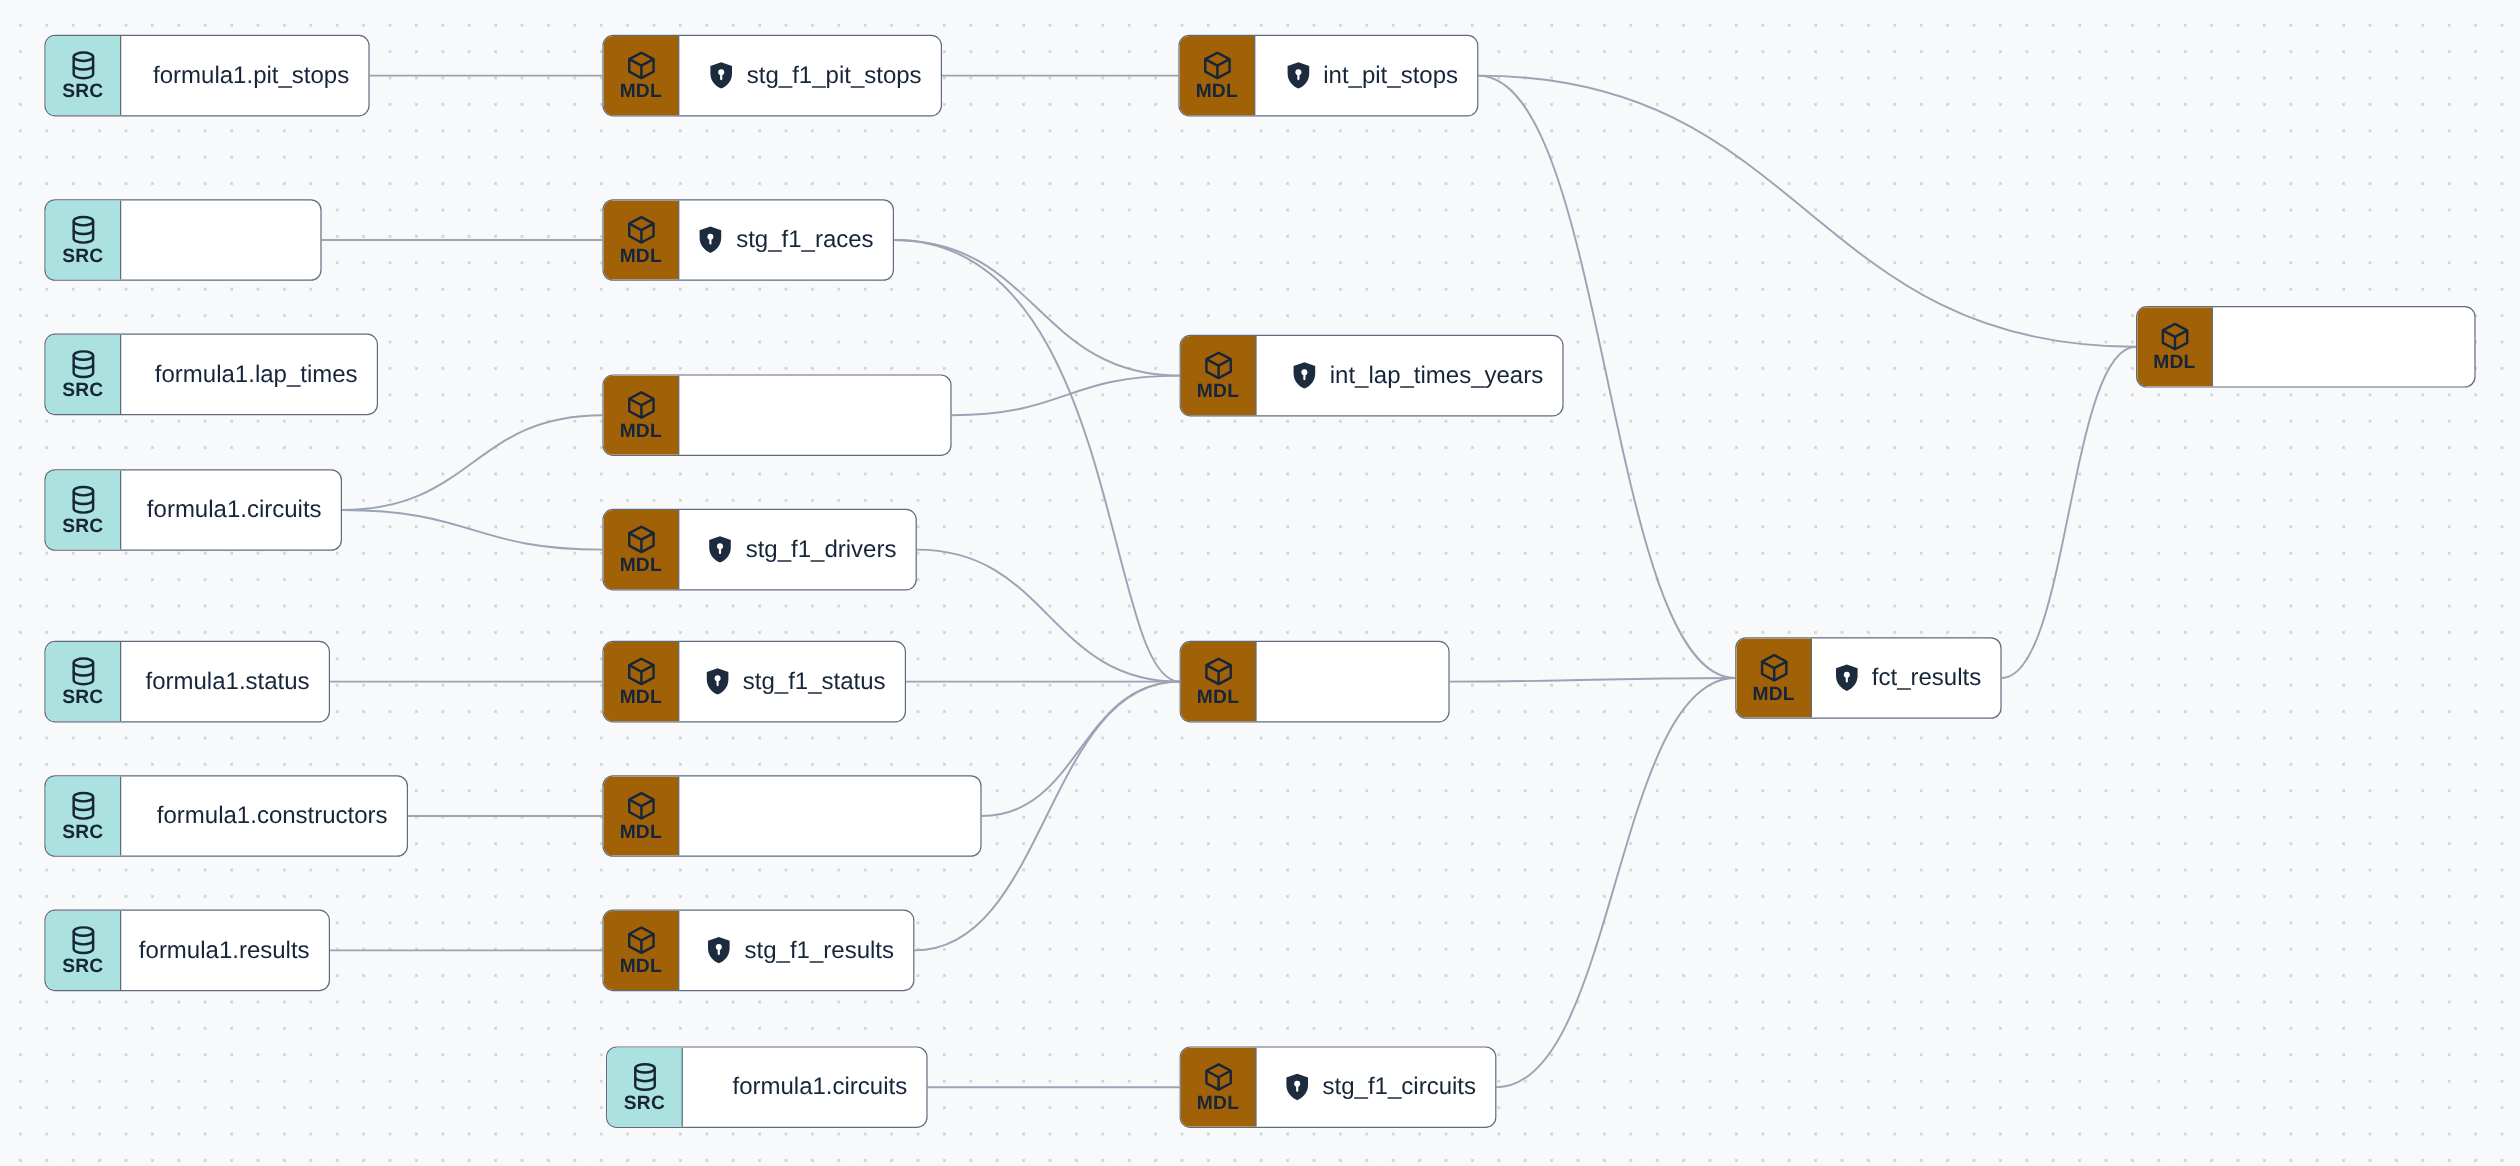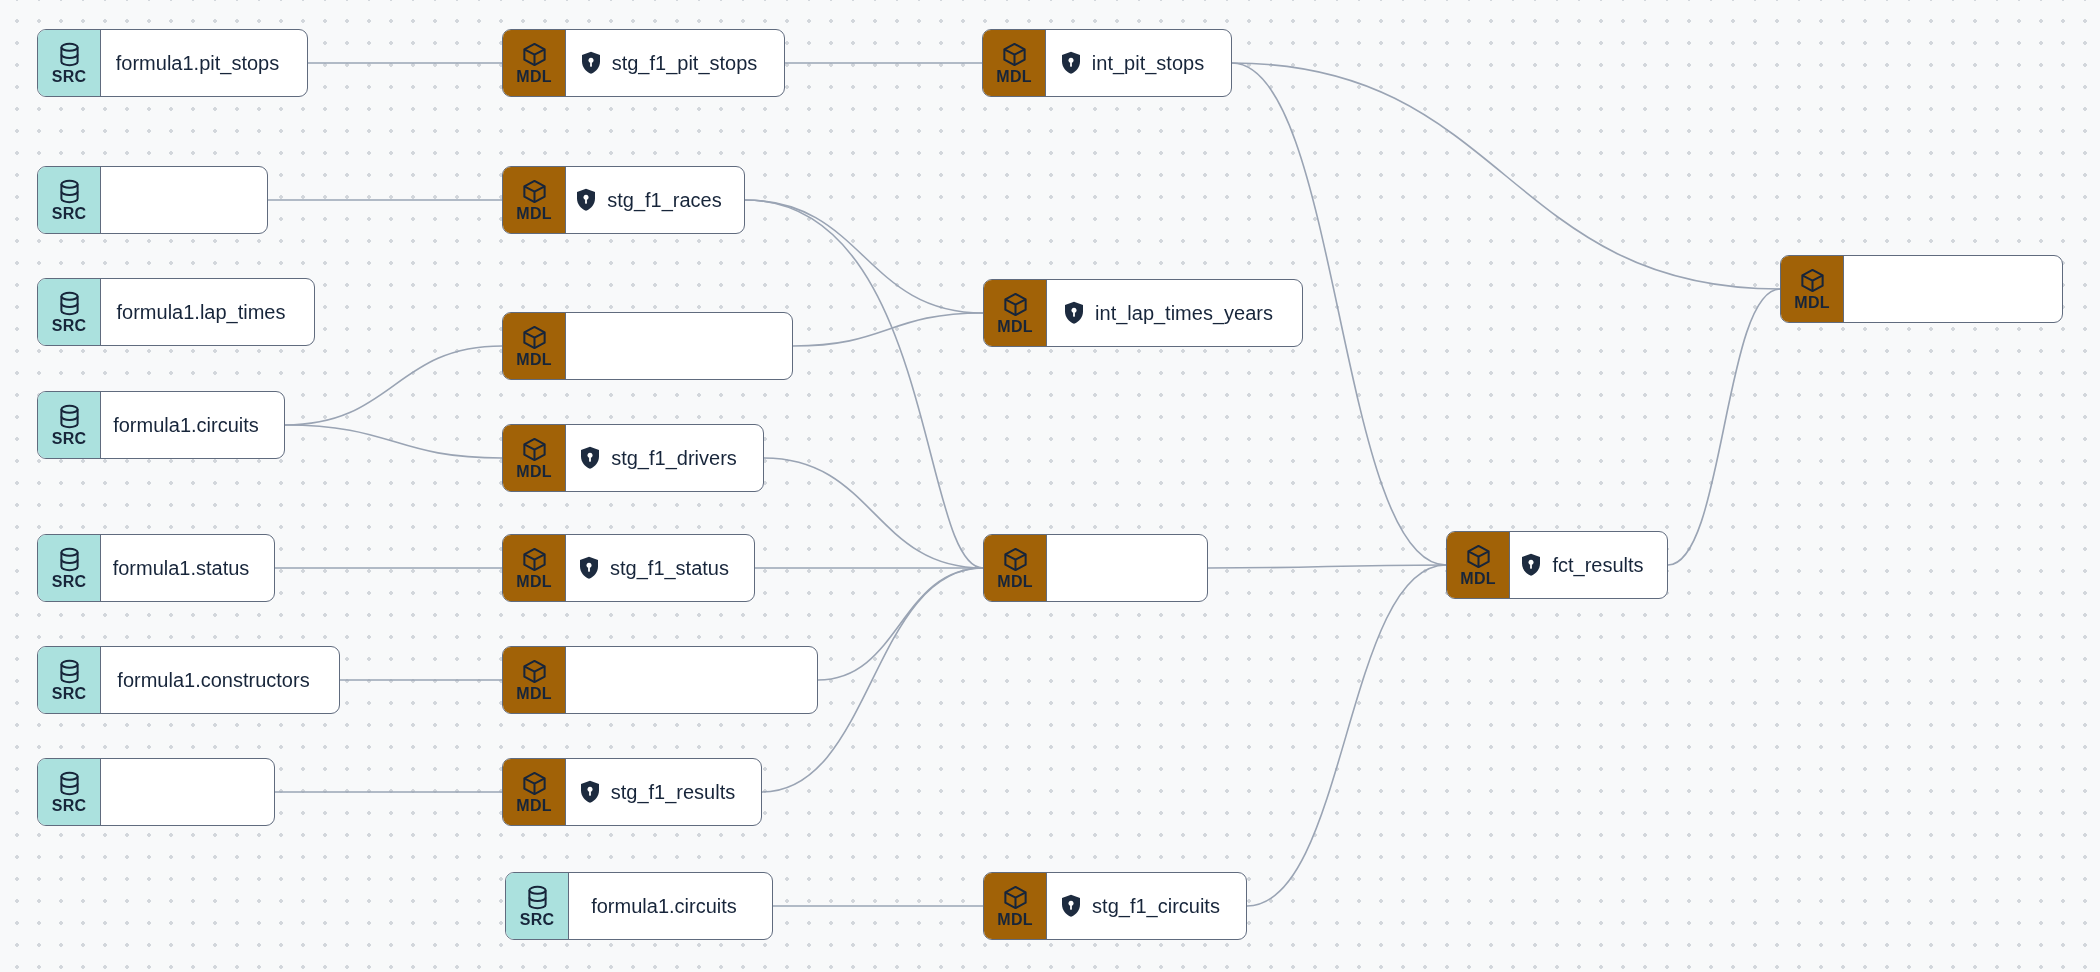--- a/index.html
+++ b/index.html
@@ -29,21 +29,21 @@
     border-right:1.6px solid #606b7e;
     gap:1px;
   }
   .kind-src .badge{background:#abe1de;}
   .kind-mdl .badge{background:#a16207;}
   .badge-label{
     font-size:16px;font-weight:700;color:#17253a;line-height:16px;letter-spacing:.2px;
   }
   .badge .icon{width:27px;height:27px;display:block;}
   .body{
-    flex:1;display:flex;align-items:center;justify-content:center;
+    flex:1;display:flex;align-items:center;justify-content:flex-end;
     padding:0 16px 0 3px;gap:10px;white-space:nowrap;
   }
   .node-label{font-size:20px;color:#17253a;}
   .shield{width:22px;height:24px;display:block;flex:0 0 auto;}
 </style>
 </head>
 <body>
 
 <svg width="0" height="0" style="position:absolute">
   <defs>
@@ -159,20 +159,23 @@
       </div>
   </div>
 
   <div class="node kind-src" style="left:37px;top:758px;width:238px">
     <div class="badge">
       <svg class="icon" viewBox="0 0 24 24">
           <use href="#icon-db"></use>
         </svg>
       <span class="badge-label">SRC</span>
     </div>
+    <div class="body">
+        <span class="node-label">formula1.results</span>
+      </div>
   </div>
 
   <div class="node kind-src" style="left:505px;top:872px;width:268px">
     <div class="badge">
       <svg class="icon" viewBox="0 0 24 24">
           <use href="#icon-db"></use>
         </svg>
       <span class="badge-label">SRC</span>
     </div>
     <div class="body">

